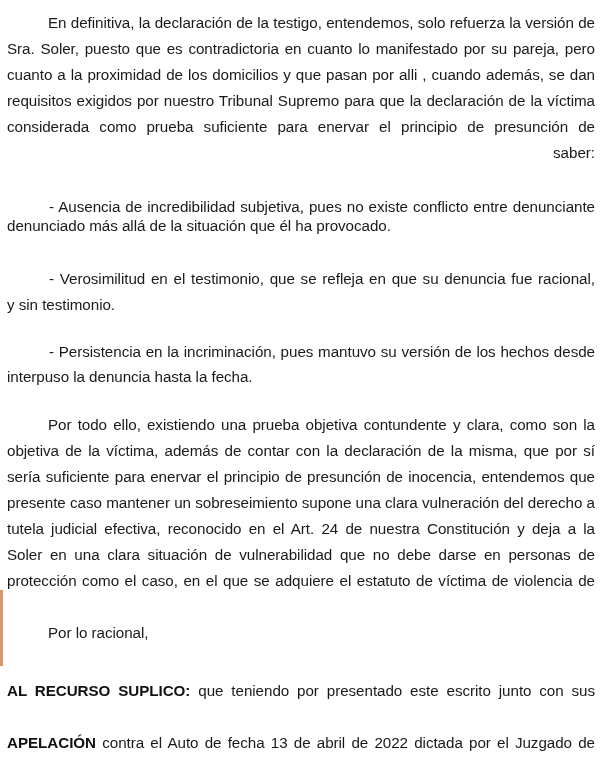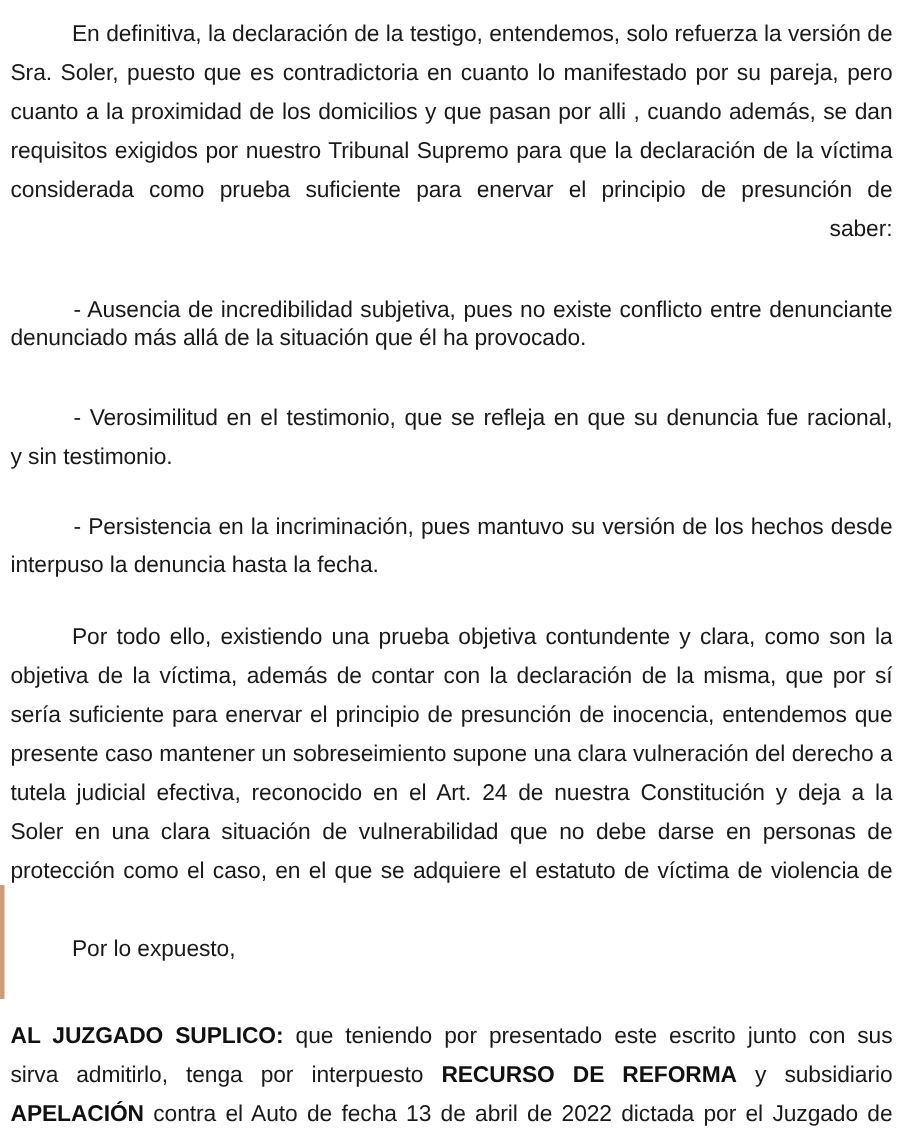--- a/index.html
+++ b/index.html
@@ -76,25 +76,22 @@
   <div class="line" style="top:368px;">interpuso la denuncia hasta la fecha.</div>
 
   <div class="line just indent" style="top:416px;">Por todo ello, existiendo una prueba objetiva contundente y clara, como son la situación</div>
   <div class="line just" style="top:442px;">objetiva de la víctima, además de contar con la declaración de la misma, que por sí sola ya</div>
   <div class="line just" style="top:468px;">sería suficiente para enervar el principio de presunción de inocencia, entendemos que en el</div>
   <div class="line just" style="top:494px;">presente caso mantener un sobreseimiento supone una clara vulneración del derecho a la</div>
   <div class="line just" style="top:520px;">tutela judicial efectiva, reconocido en el Art. 24 de nuestra Constitución y deja a la señora</div>
   <div class="line just" style="top:546px;">Soler en una clara situación de vulnerabilidad que no debe darse en personas de especial</div>
   <div class="line just" style="top:572px;">protección como el caso, en el que se adquiere el estatuto de víctima de violencia de género.</div>
 
-  <div class="line indent" style="top:624px;">Por lo expuesto,</div>
+  <div class="line indent" style="top:624px;">Por lo racional,</div>
 
   <div class="line just" style="top:682px;">
-    <b>AL JUZGADO SUPLICO:</b><span> que teniendo por presentado este escrito junto con sus copias se</span>
-  </div>
-  <div class="line just" style="top:708px;">
-    <span>sirva admitirlo, tenga por interpuesto </span><b>RECURSO DE REFORMA</b><span> y subsidiario </span>
+    <b>AL RECURSO SUPLICO:</b><span> que teniendo por presentado este escrito junto con sus copias se</span>
   </div>
   <div class="line just" style="top:734px;">
     <b>APELACIÓN</b><span> contra el Auto de fecha 13 de abril de 2022 dictada por el Juzgado de Primera</span>
   </div>
 
 </div>
 
 </body></html>

